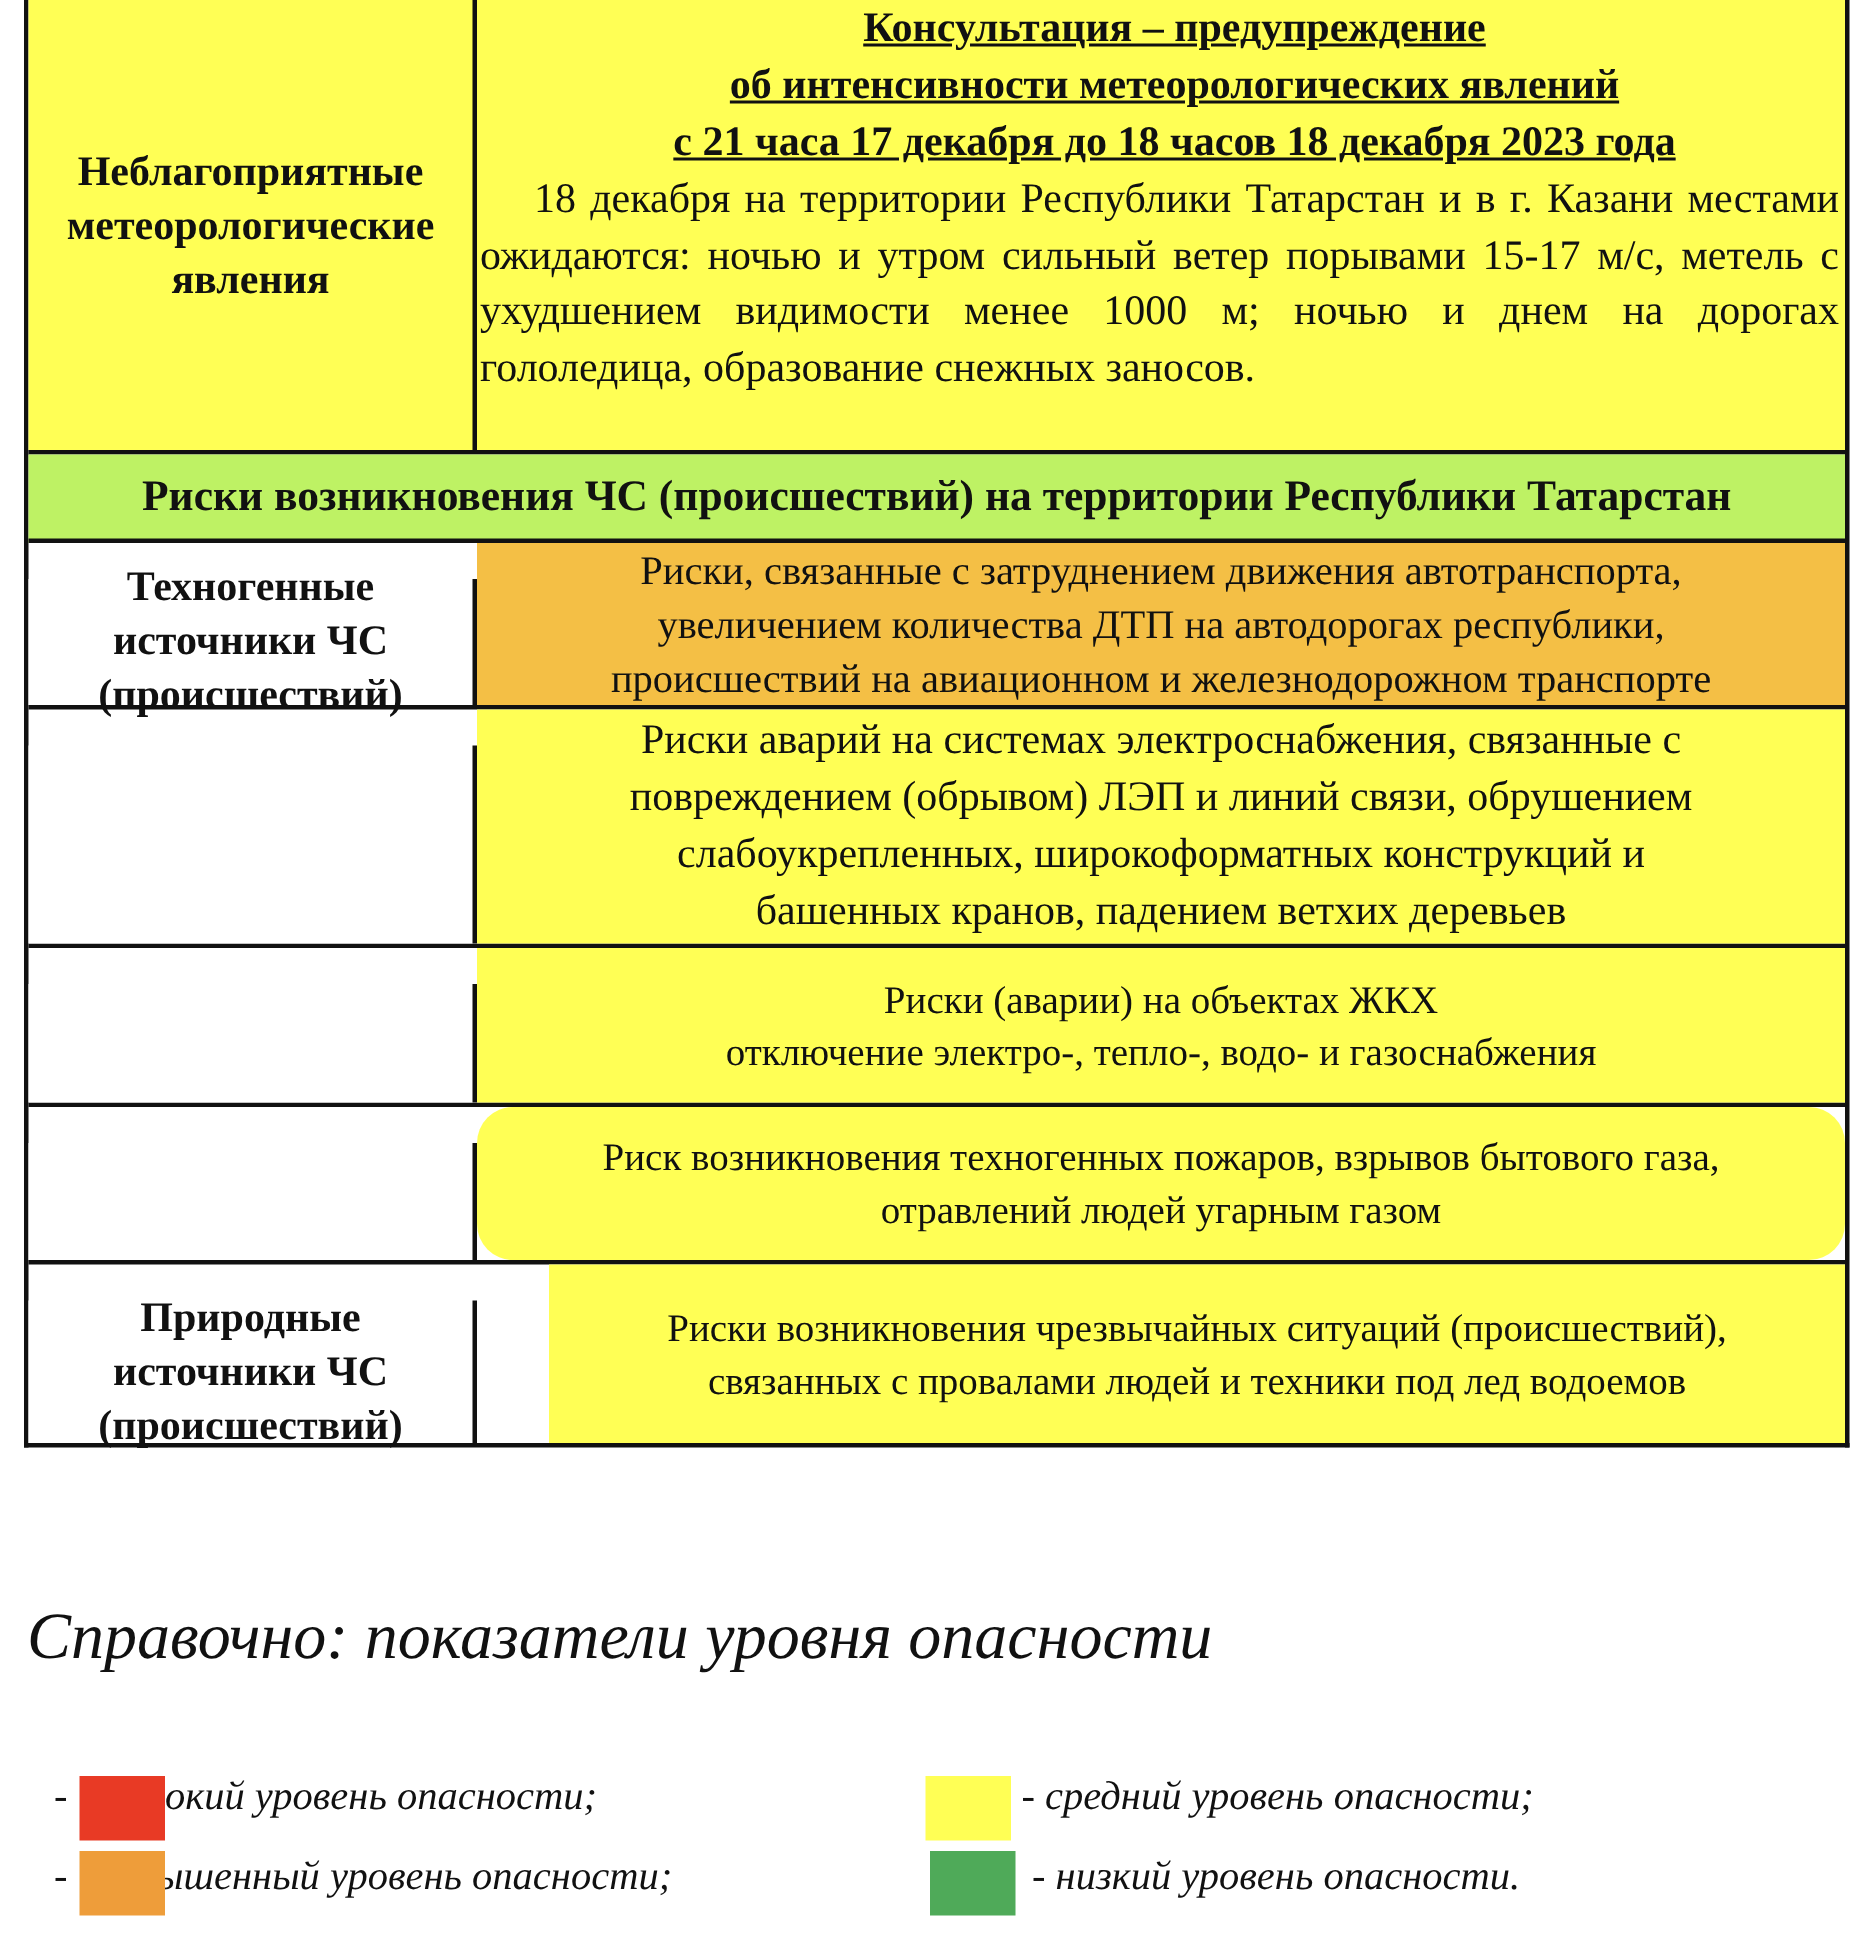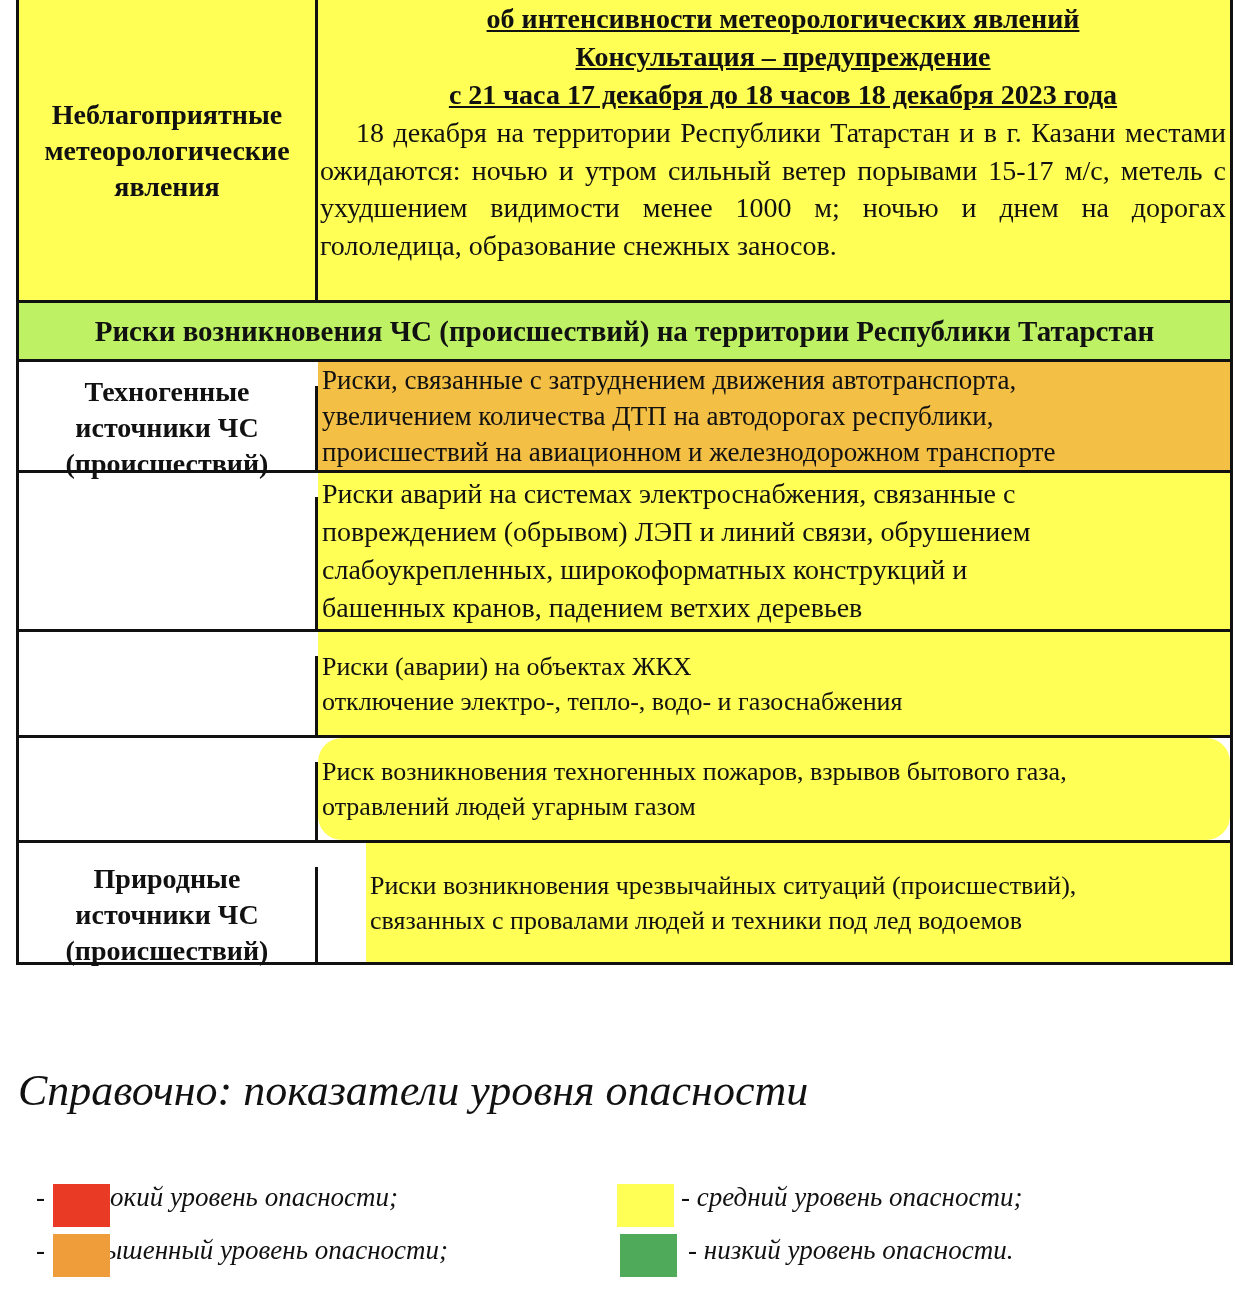--- a/index.html
+++ b/index.html
@@ -41,26 +41,26 @@
       text-align: center;
       font-weight: bold;
       font-size: 28px;
       line-height: 36px;
     }
     .cell-right {
       flex: 1 1 auto;
       box-sizing: border-box;
       display: flex;
       flex-direction: column;
-      align-items: flex-start;
+      align-items: center;
       justify-content: center;
       text-align: center;
       font-size: 27px;
       line-height: 36px;
-      padding: 0 4px;
+      padding: 0 14px;
     }
     .yellow { background: #ffff55; }
     .orange { background: #f4bf45; }
     .white { background: #ffffff; margin-top: 24px; }
 
     
     .row-header { height: 307px; }
     .row-header .cell-left { padding-top: 6px; }
     .row-header .cell-right {
       justify-content: flex-start;
@@ -139,22 +139,22 @@
   <div class="row row-header">
     <div class="cell-left yellow">
       <div>
         <div class="line">Неблагоприятные</div>
         <div class="line">метеорологические</div>
         <div class="line">явления</div>
       </div>
     </div>
     <div class="cell-right yellow">
       <div class="warn-title">
+        <div>Консультация – предупреждение</div>
         <div>об интенсивности метеорологических явлений</div>
-        <div>Консультация – предупреждение</div>
         <div>с 21 часа 17 декабря до 18 часов 18 декабря 2023 года</div>
       </div>
       <div class="warn-body"><span class="indent"></span><span>18 декабря на территории Республики Татарстан и в г. Казани местами ожидаются: ночью и утром сильный ветер порывами 15-17 м/с,  метель с  ухудшением видимости  менее 1000 м; ночью и днем  на дорогах гололедица,  образование снежных заносов.</span></div>
     </div>
   </div>
 
   <div class="row row-section">
     <span>Риски возникновения ЧС (происшествий) на территории Республики Татарстан</span>
   </div>
 

